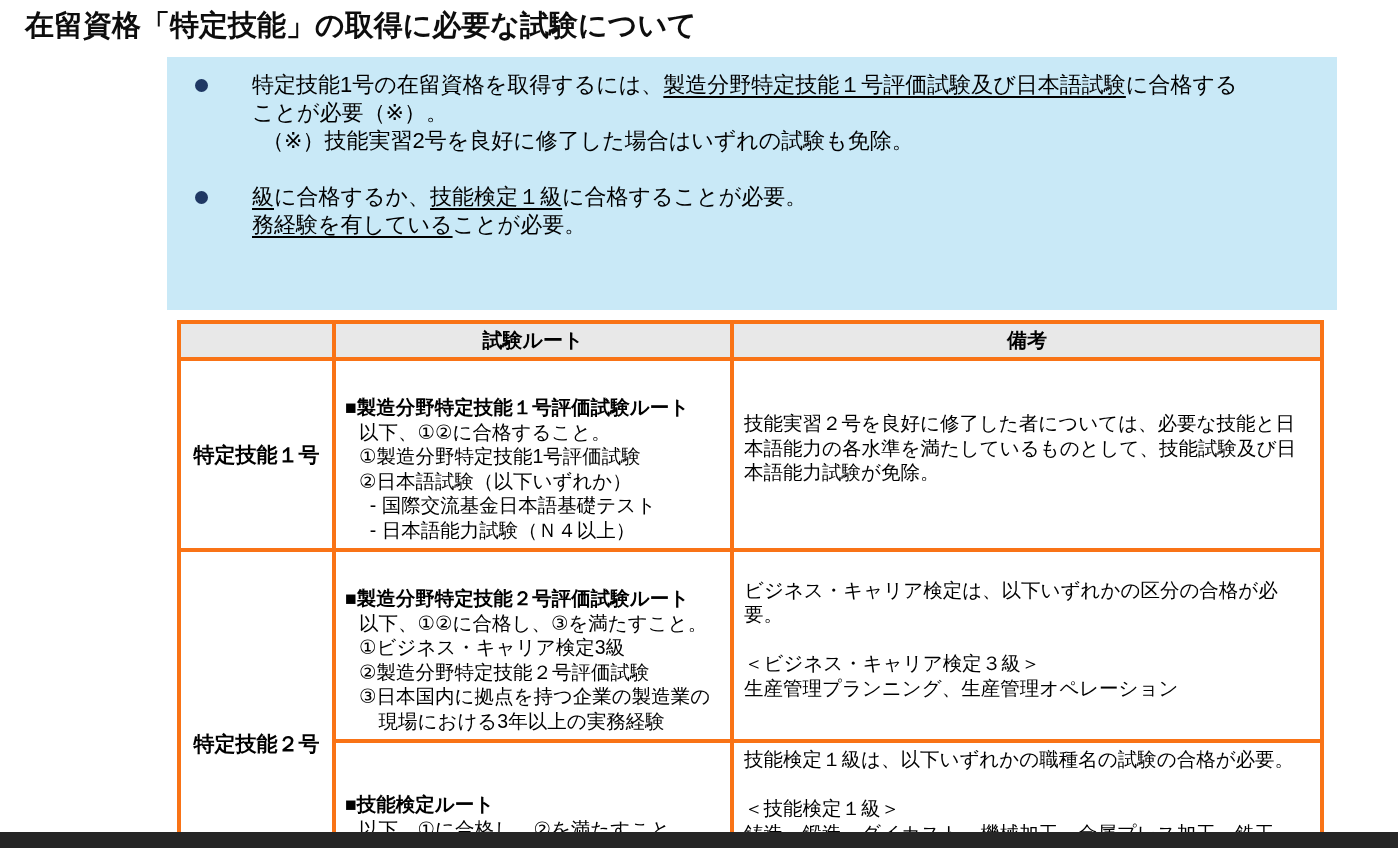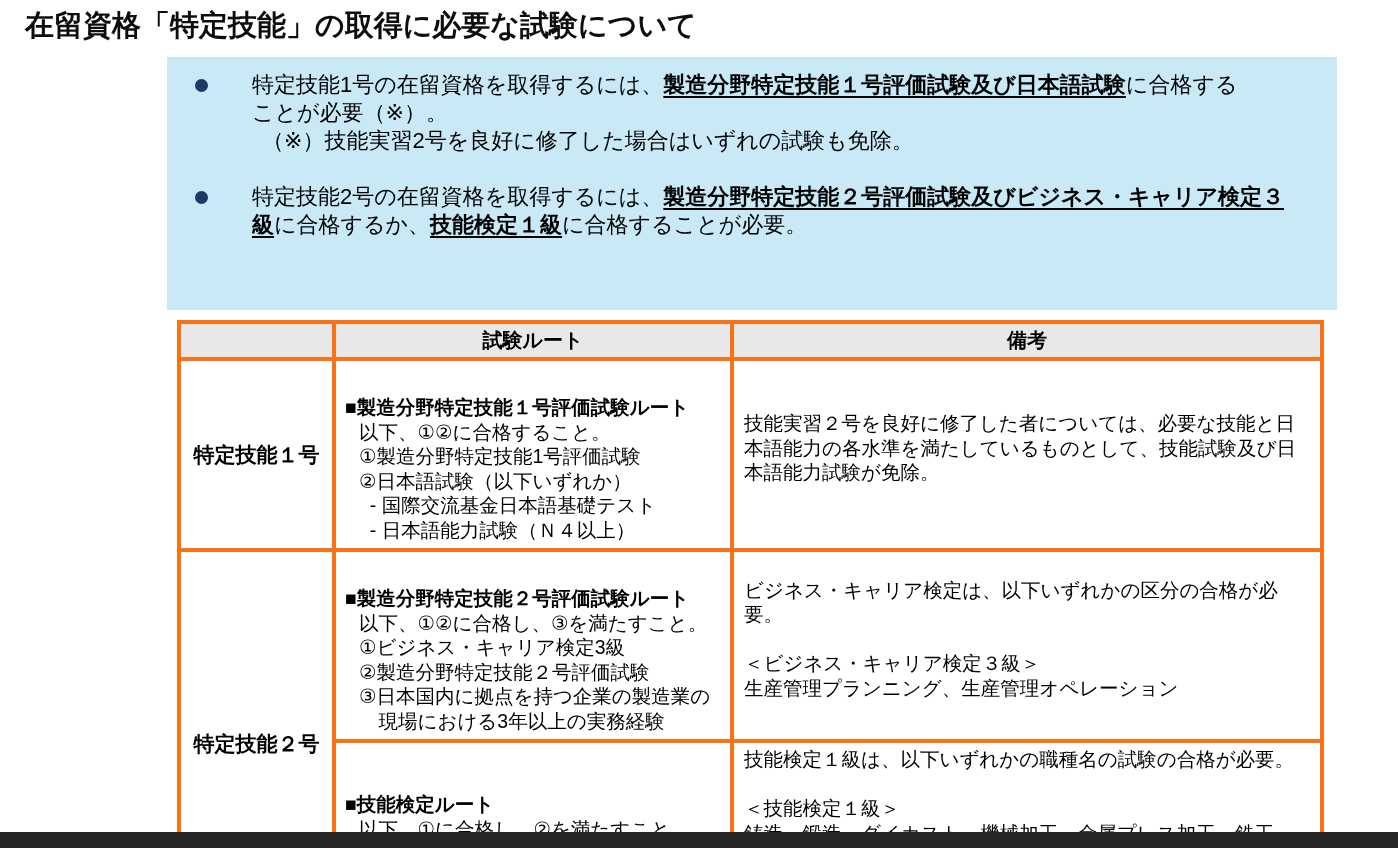--- a/index.html
+++ b/index.html
@@ -47,21 +47,21 @@
     margin-top: 8px;
   }
   .bullet-text {
     margin-left: 44px;
     font-size: 22px;
     line-height: 28px;
     color: #000000;
   }
   .bullet-text .line { white-space: nowrap; }
   .em {
-    font-weight: bold;
+    font-weight: normal;
     text-decoration: underline;
     text-decoration-thickness: 2px;
     text-underline-offset: 4px;
   }
   .note-indent { padding-left: 10px; }
 
   table.exam-table {
     position: absolute;
     left: 177px;
     top: 320px;
@@ -135,22 +135,22 @@
       <div class="bullet-text">
         <div class="line"><span>特定技能1号の在留資格を取得するには、</span><span class="em">製造分野特定技能１号評価試験及び日本語試験</span><span>に合格する</span></div>
         <div class="line"><span>ことが必要（※）。</span></div>
         <div class="line note-indent"><span>（※）技能実習2号を良好に修了した場合はいずれの試験も免除。</span></div>
       </div>
     </div>
 
     <div class="bullet-row">
       <span class="dot"></span>
       <div class="bullet-text">
-        <div class="line"><span>特定技能2号の在留資格を取得するには、</span><span class="em">製造分野特定技能２号評価試験及びビジネス・キャリア検定３</span></div>
         <div class="line"><span class="em">級</span><span>に合格するか、</span><span class="em">技能検定１級</span><span>に合格することが必要。</span></div>
+        <div class="line"><span class="em">務経験を有している</span><span>ことが必要。</span></div>
       </div>
     </div>
 
   </div>
 
   <table class="exam-table">
     <colgroup>
       <col class="col-label">
       <col class="col-route">
       <col class="col-remarks">

